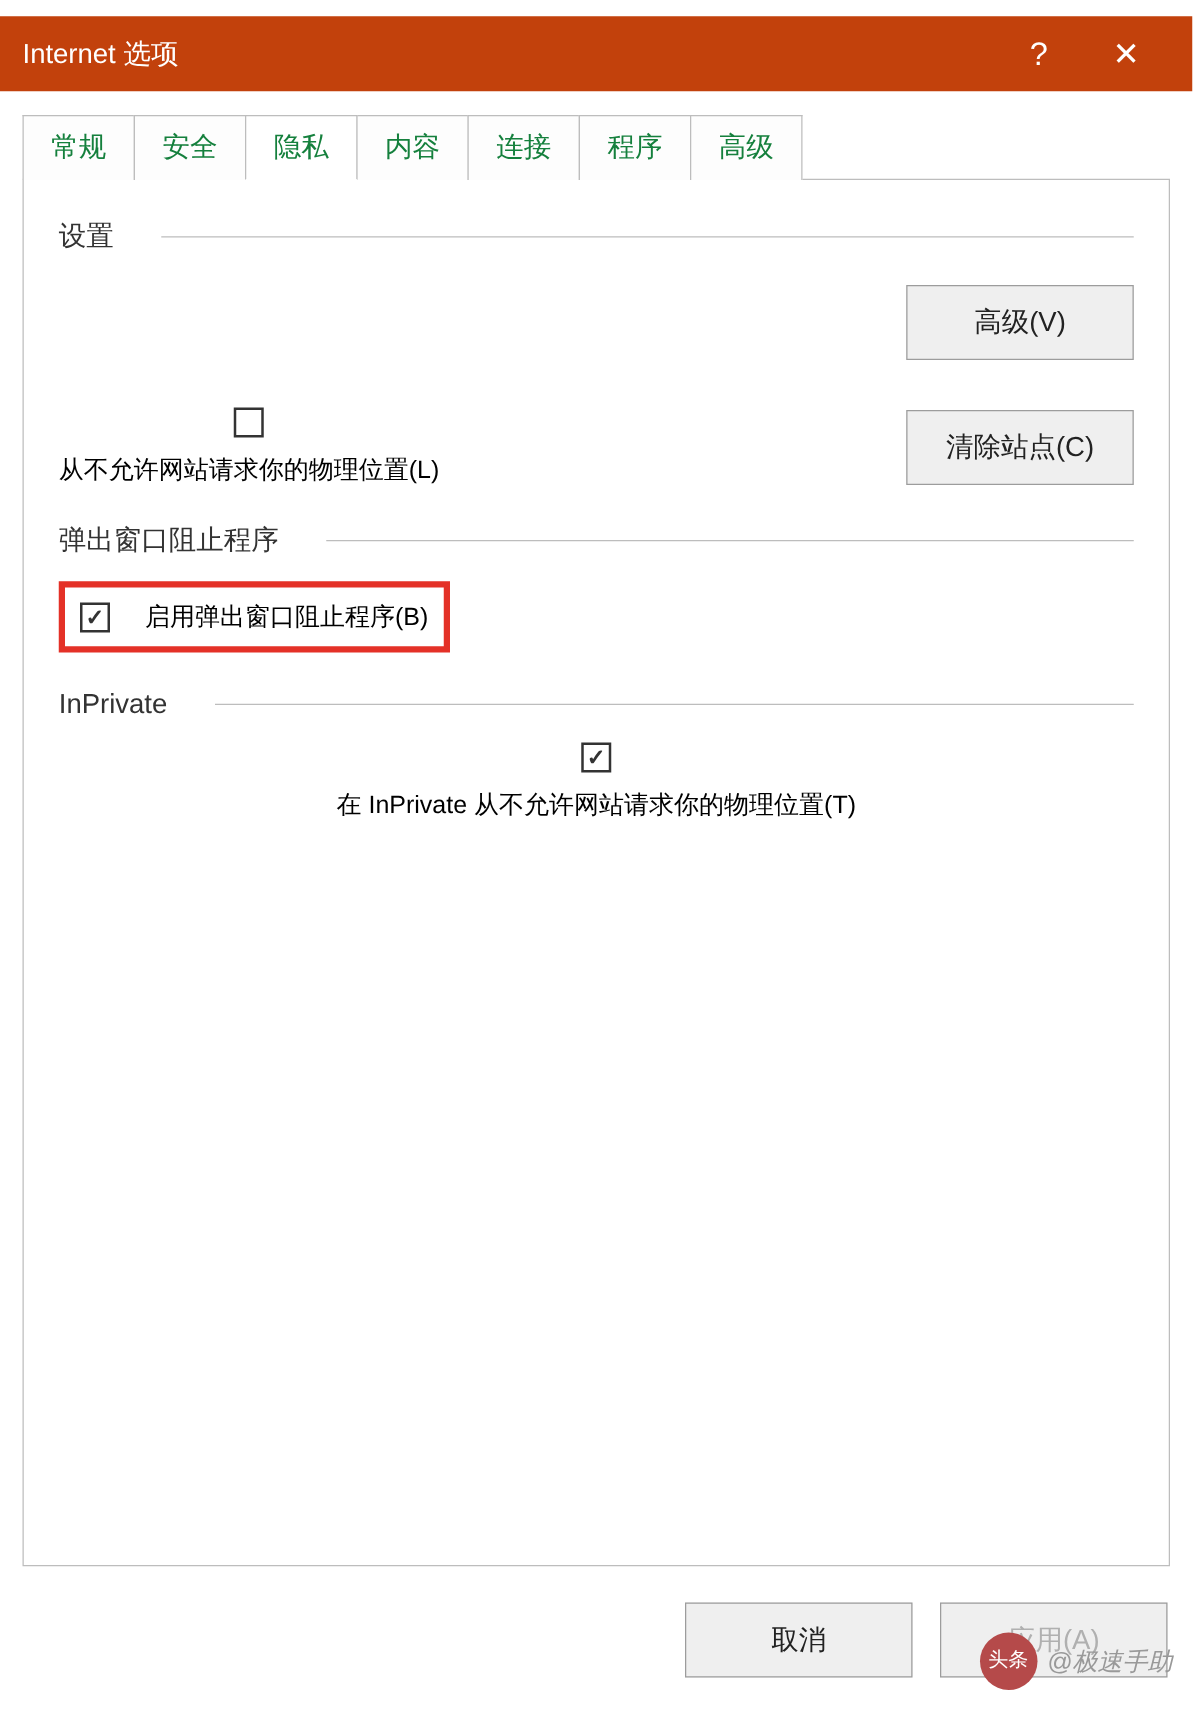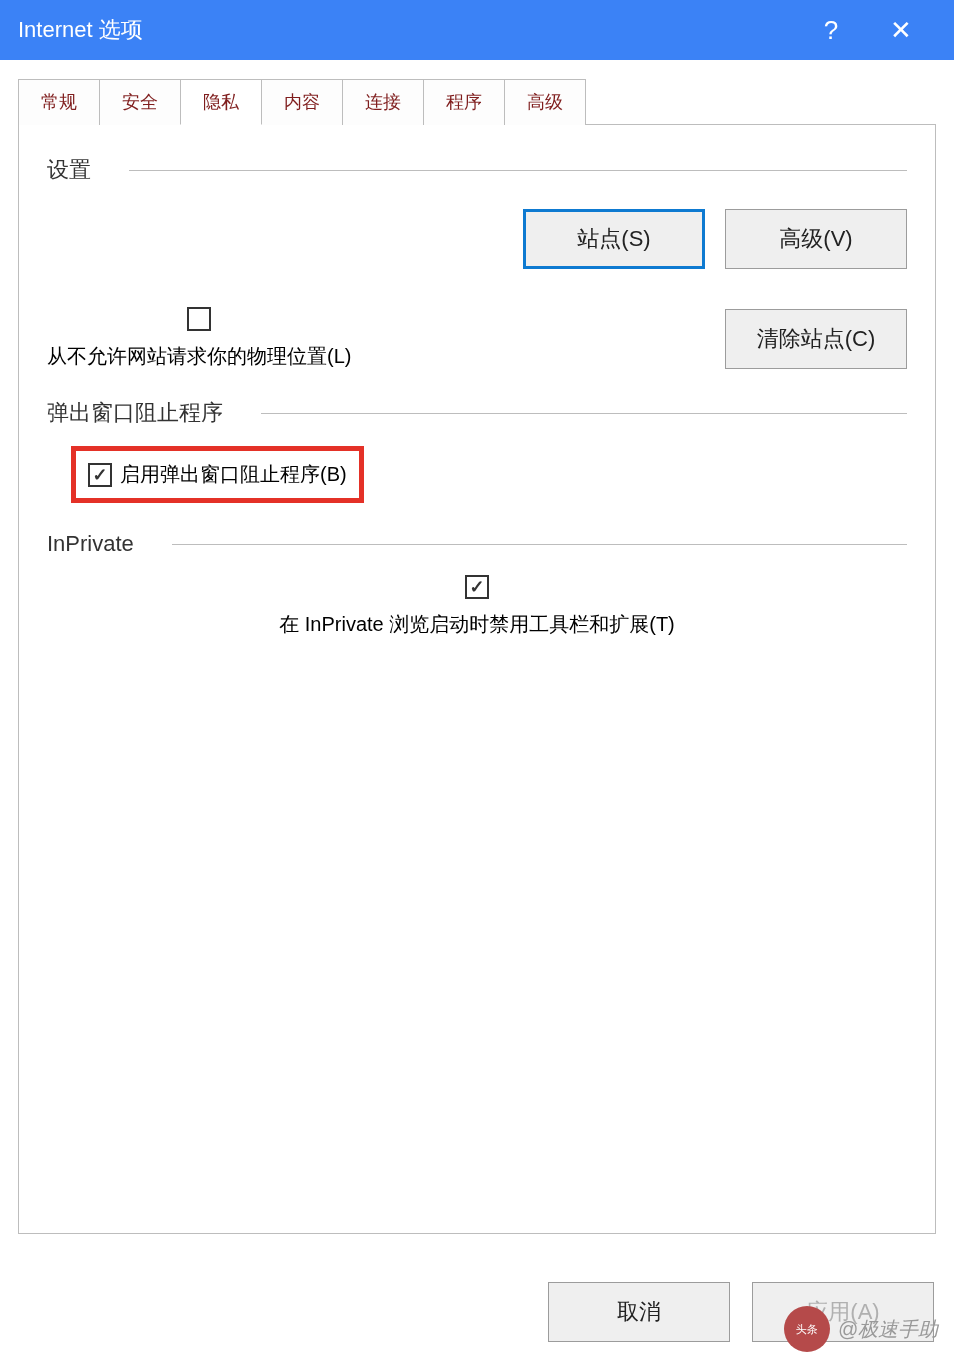--- a/index.html
+++ b/index.html
@@ -6,27 +6,28 @@
     body {
       font-family: "Microsoft YaHei", "SimSun", sans-serif;
       font-size: 20px;
       background: #fff;
       width: 954px;
       height: 1370px;
       overflow: hidden;
       position: relative;
     }
     .titlebar {
-      background: #3b82f6;
+      background: #c2410c;
       color: #fff;
       height: 60px;
       display: flex;
       align-items: center;
       padding: 0 18px;
       font-size: 22px;
+      margin-top: 13px;
     }
     .titlebar-title { flex: 1; }
     .titlebar-btn {
       width: 70px;
       text-align: center;
       font-size: 26px;
       cursor: default;
     }
     .dialog-body {
       padding: 18px 18px 0 18px;
@@ -34,22 +35,22 @@
     .tabs {
       display: flex;
       position: relative;
       z-index: 2;
     }
     .tab {
       padding: 10px 22px 10px 22px;
       border: 1px solid #bdbdbd;
       border-bottom: none;
       background: #fdfdfd;
-      color: #7f1d1d;
-      font-size: 18px;
+      color: #15803d;
+      font-size: 22px;
       margin-right: -1px;
       position: relative;
       top: 1px;
       cursor: default;
     }
     .tab.active {
       background: #fff;
       border-bottom: 1px solid #fff;
       z-index: 3;
     }
@@ -126,22 +127,21 @@
     .chk.checked::after {
       content: "✓";
       color: #333;
       font-weight: bold;
     }
     .highlight-box {
       border: 5px solid #e43127;
       padding: 10px 12px;
       display: inline-flex;
       align-items: center;
-      gap: 8px;
-      margin-left: 24px;
+      gap: 28px;
     }
     .plain-check-row {
       margin: 18px 0 10px 0;
     }
     .footer-bar {
       position: absolute;
       bottom: 0;
       left: 0;
       right: 0;
       padding: 24px 20px 28px 20px;
@@ -164,21 +164,21 @@
     .watermark-ico {
       width: 46px;
       height: 46px;
       border-radius: 50%;
       background: #b54a4a;
       color: #fff;
       display: flex;
       align-items: center;
       justify-content: center;
       font-style: normal;
-      font-size: 11px;
+      font-size: 16px;
       line-height: 1;
       text-align: center;
       margin-left: 24px;
     }
   </style>
 </head>
 <body>
 
 <div class="titlebar">
   <span class="titlebar-title">Internet 选项</span>
@@ -198,21 +198,20 @@
     <div class="tab"><span>高级</span></div>
   </div>
 
   <div class="tab-panel">
 
     <div class="section-heading">
       <span class="section-label">设置</span>
       <span class="section-rule"></span>
     </div>
     <div class="button-row">
-      <div class="btn primary-focus"><span>站点(S)</span></div>
       <div class="btn"><span>高级(V)</span></div>
     </div>
 
     <div class="row-with-btn">
       <div class="checkbox-line">
         <span class="chk"></span>
         <span>从不允许网站请求你的物理位置(L)</span>
       </div>
       <div class="btn"><span>清除站点(C)</span></div>
     </div>
@@ -228,21 +227,21 @@
       </div>
     </div>
 
     <div class="section-heading">
       <span class="section-label">InPrivate</span>
       <span class="section-rule"></span>
     </div>
     <div class="plain-check-row">
       <div class="checkbox-line">
         <span class="chk checked"></span>
-        <span>在 InPrivate 浏览启动时禁用工具栏和扩展(T)</span>
+        <span>在 InPrivate 从不允许网站请求你的物理位置(T)</span>
       </div>
     </div>
 
   </div>
 </div>
 
 <div class="footer-bar">
   <div class="btn"><span>取消</span></div>
   <div class="btn disabled"><span>应用(A)</span></div>
 </div>

